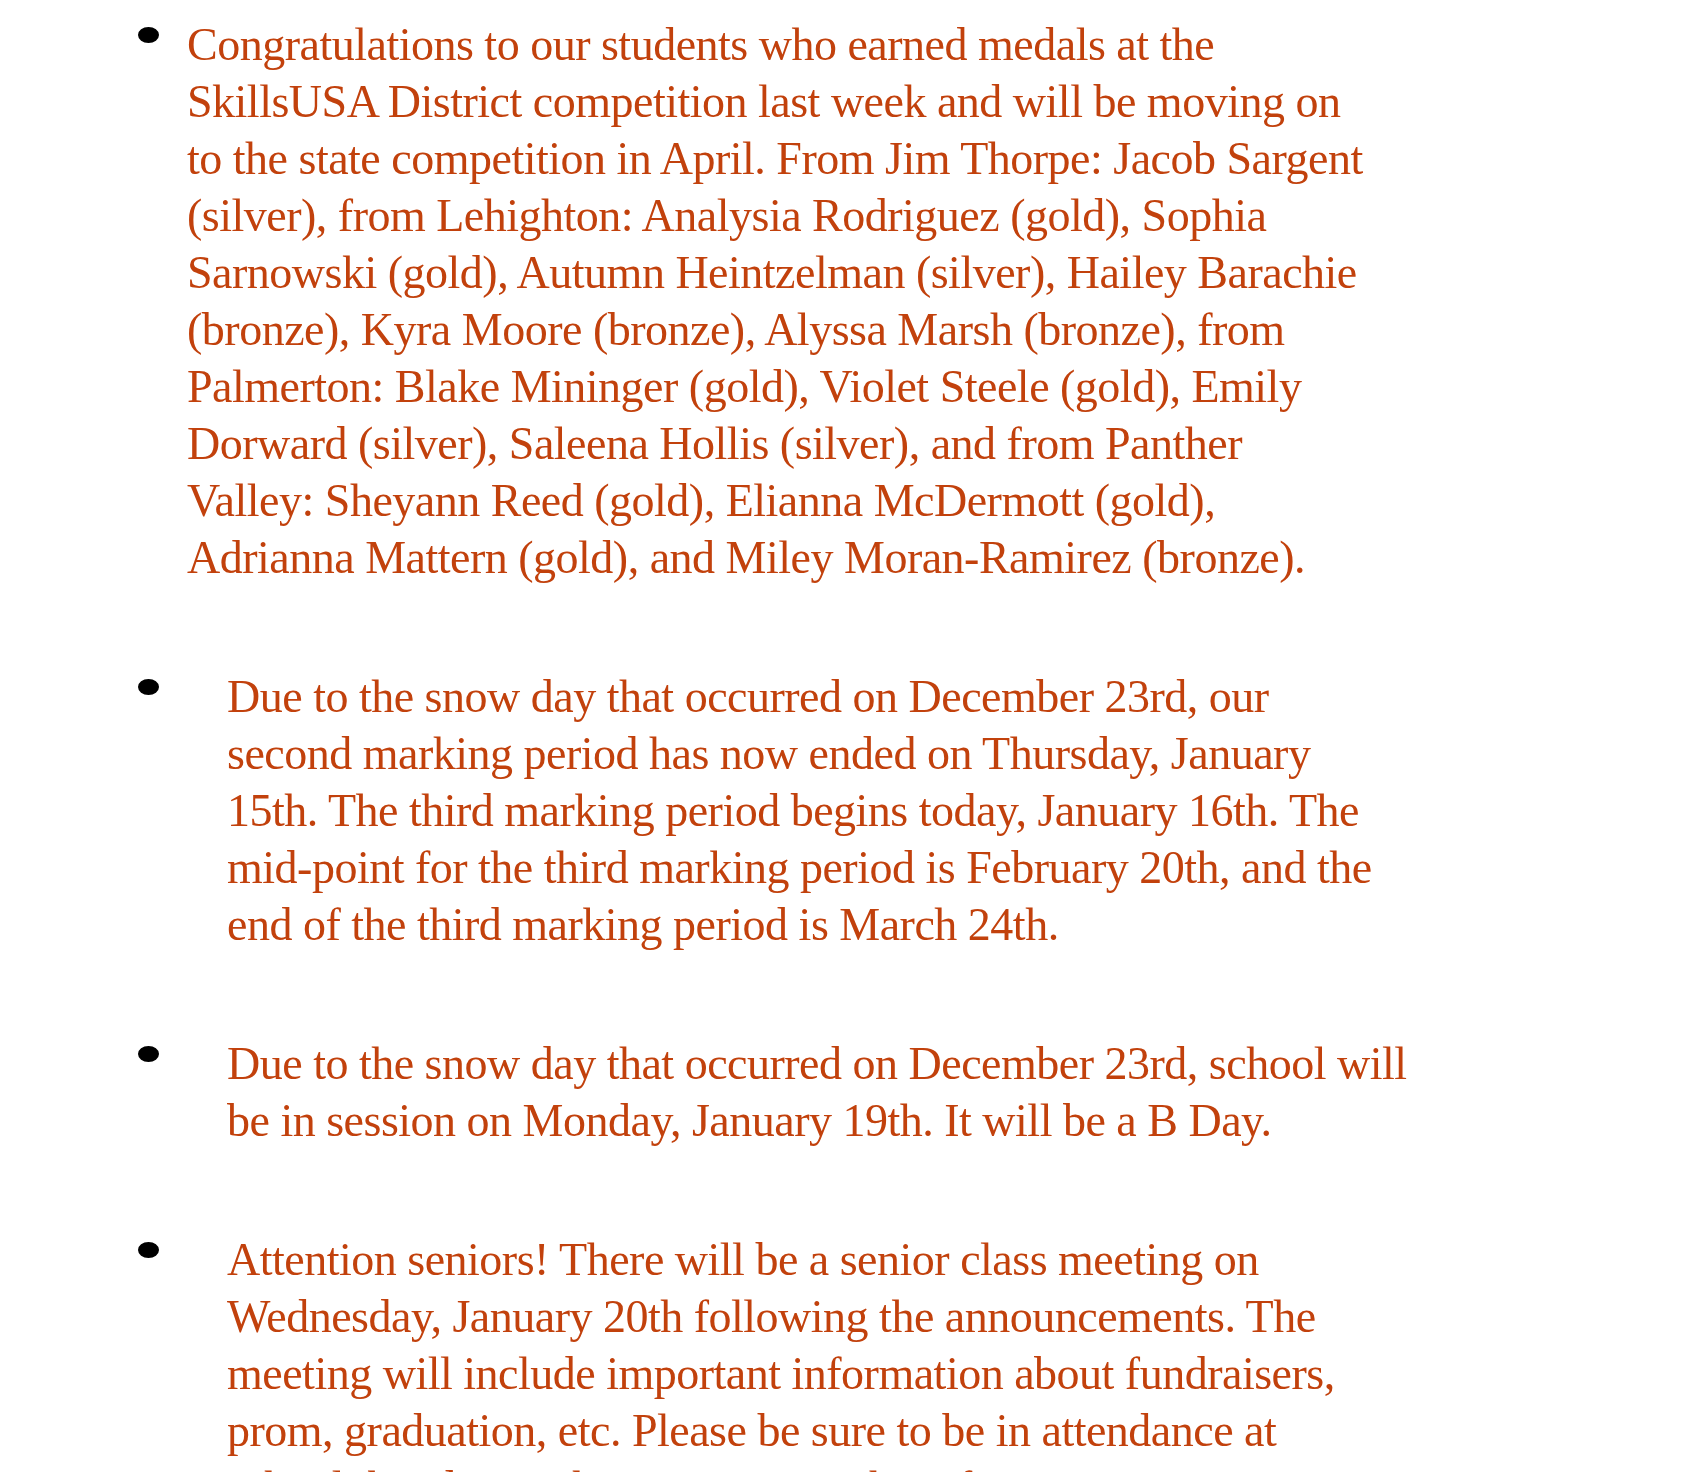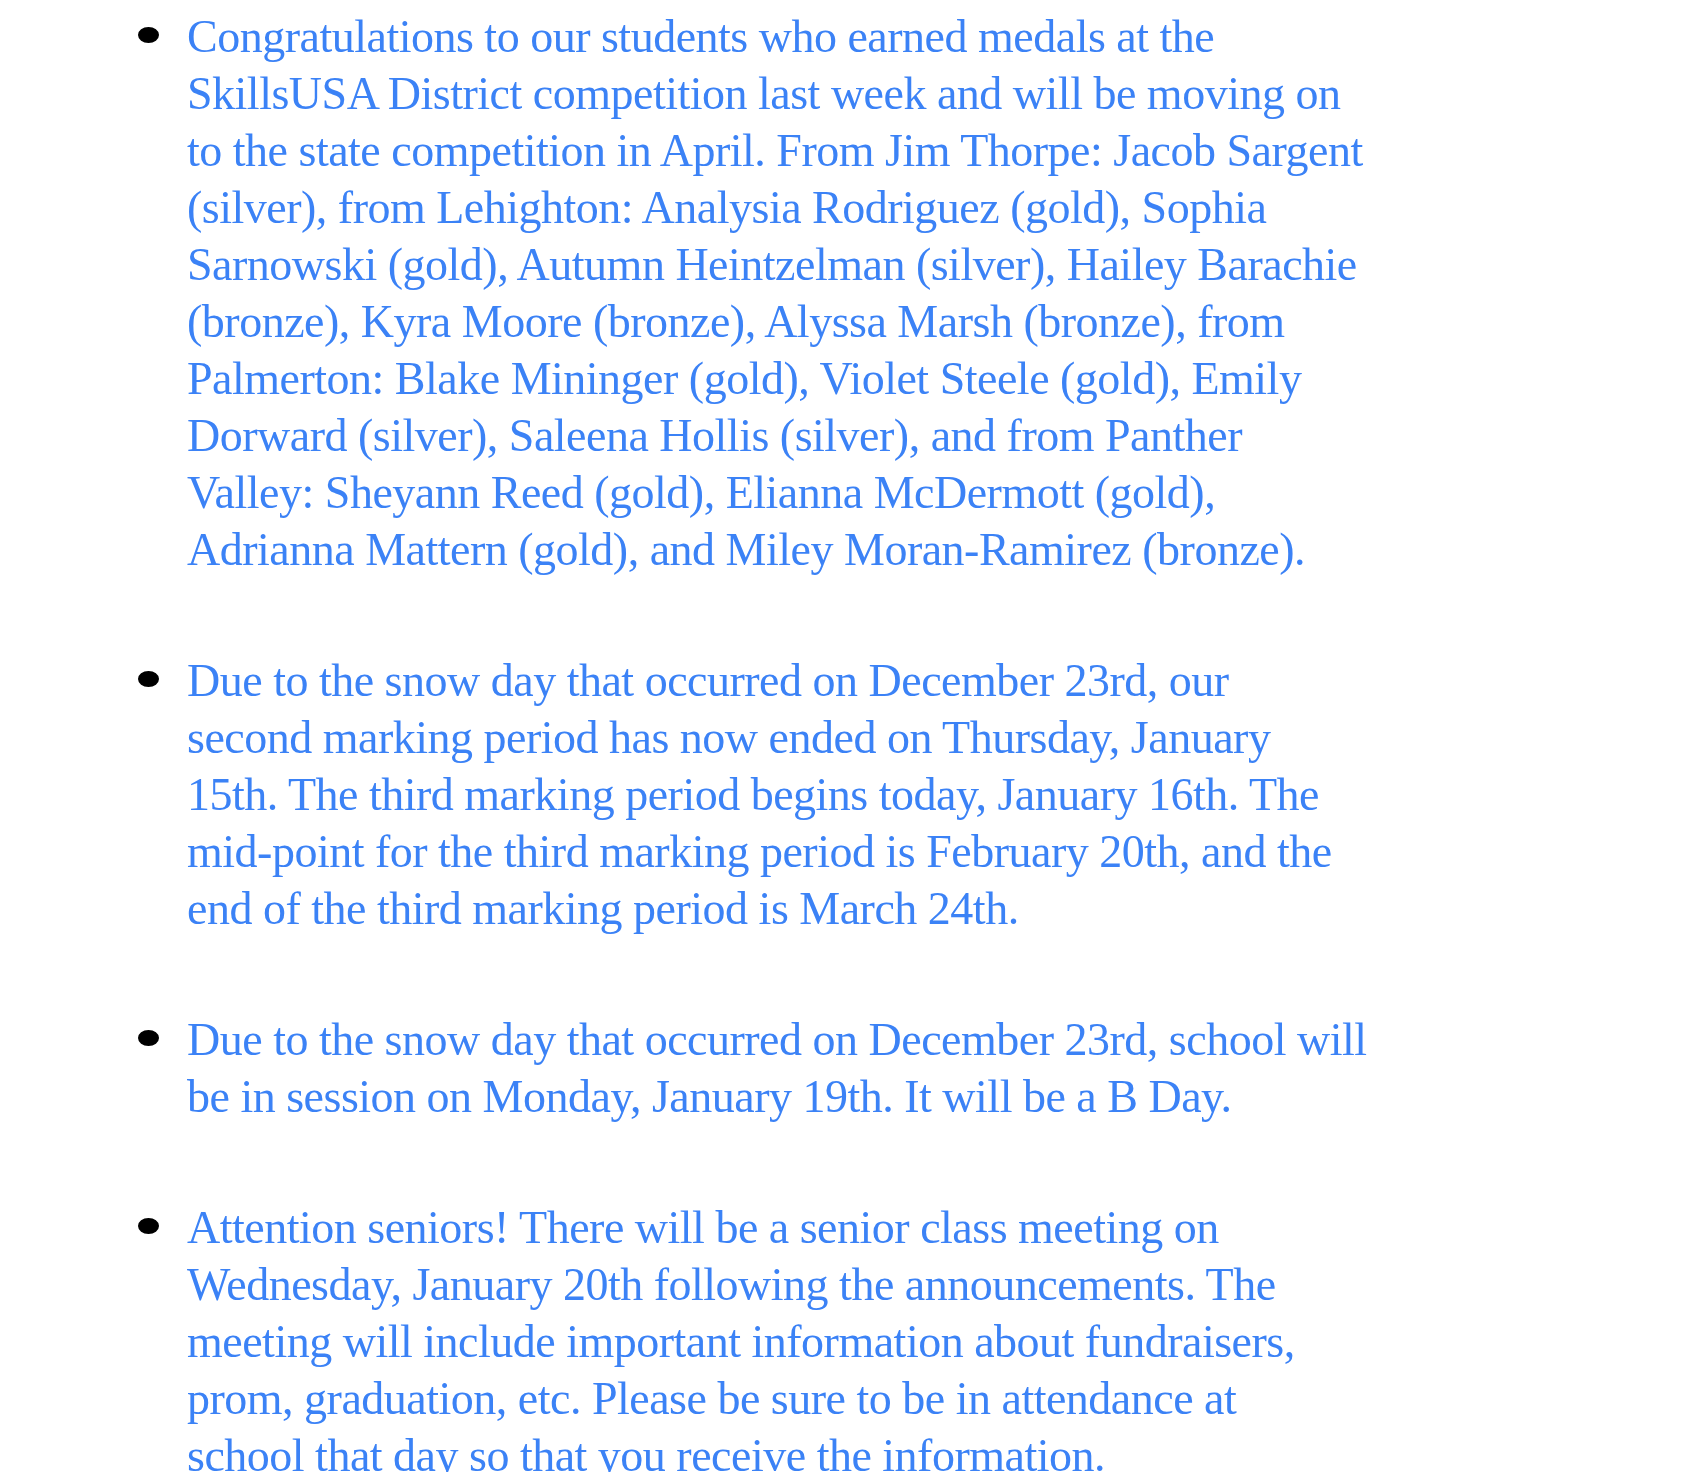--- a/index.html
+++ b/index.html
@@ -16,37 +16,38 @@
   }
   .doc {
     padding-top: 4px;
   }
   .bullet-item {
     display: flex;
     align-items: flex-start;
   }
   .bullet-item + .bullet-item {
     margin-top: 70px;
+    gap: 40px;
   }
   .bullet-dot {
     flex: 0 0 auto;
     width: 21px;
     height: 16px;
     border-radius: 50%;
     background: #000000;
     margin: 23px 0 0 138px;
   }
   .bullet-text {
-    margin: 4px 0 0 28px;
+    margin: 12px 0 0 28px;
     width: 1480px;
     font-size: 46px;
     line-height: 57px;
     letter-spacing: -0.5px;
     white-space: pre-line;
-    color: #3b82f6;
+    color: #c2410c;
   }
 </style>
 </head>
 <body>
 
 <main class="doc">
 
   <div class="bullet-item">
     <span class="bullet-dot"></span>
     <p class="bullet-text">Congratulations to our students who earned medals at the

